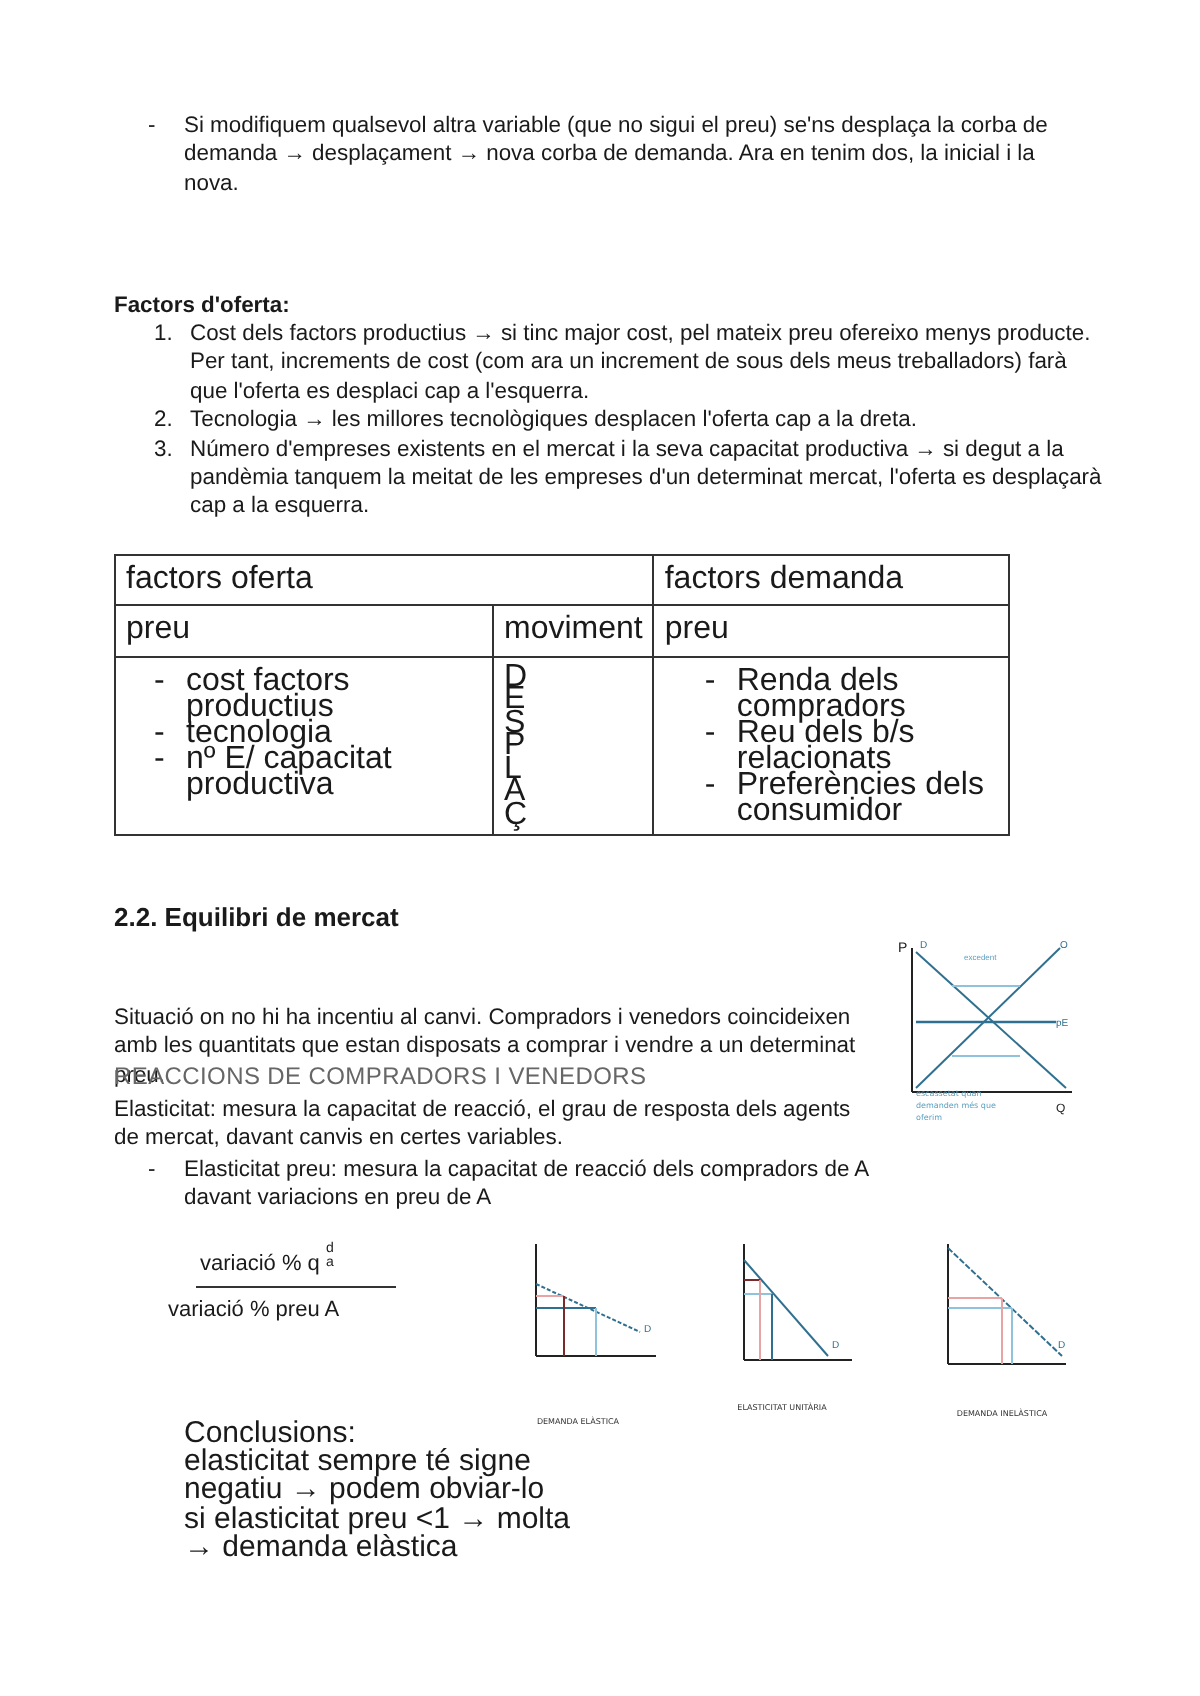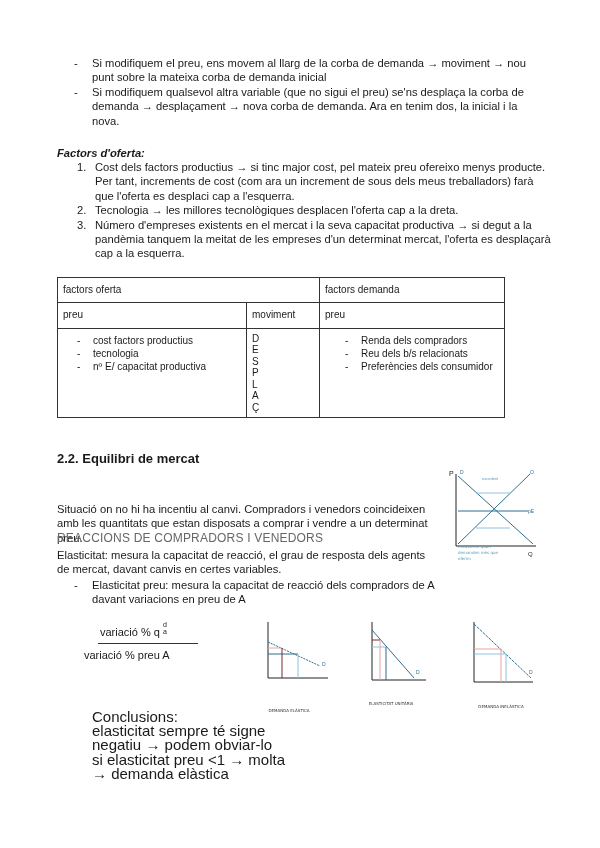--- a/index.html
+++ b/index.html
@@ -5,36 +5,35 @@
   html, body { margin: 0; padding: 0; background: #ffffff; }
   body { width: 600px; height: 848px; position: relative; overflow: hidden;
          font-family: "Liberation Sans", sans-serif; color: #1a1a1a; font-size: 11.2px; line-height: 14.4px; }
   .abs { position: absolute; }
   ul.dash { list-style: none; margin: 0; padding: 0; }
   ul.dash li { position: relative; padding-left: 18px; }
   ul.dash li::before { content: "-"; position: absolute; left: 0; }
   ol.num { margin: 0; padding: 0; list-style: none; }
   ol.num li { position: relative; padding-left: 18px; }
   ol.num li .n { position: absolute; left: 0; }
-  .h-bold { font-weight: bold; font-style: italic; }
-  table.grid { border-collapse: collapse; width: 448px; font-size: 10px; }
+  .h-bold { font-weight: bold; }
+  table.grid { border-collapse: collapse; width: 448px; font-size: 16px; }
   table.grid td { border: 1px solid #333; vertical-align: top; padding: 5px 5px; }
   table.grid td.inner ul.dash li { padding-left: 22px; line-height: 13px; }
   table.grid td.inner ul.dash li::before { left: 6px; }
   .vletters span { display: block; line-height: 11.5px; }
   h2.sec { font-size: 13px; font-weight: bold; margin: 0; }
   .sub { color: #666; font-size: 12px; letter-spacing: 0.2px; }
   .frac { font-size: 11px; }
   .hand { font-family: "DejaVu Sans", sans-serif; font-size: 4px; color: #333; text-align: center; }
 </style>
 </head>
 <body>
 
 <ul class="dash abs" style="left:74px; top:56px; width:470px;">
-  <li>Si modifiquem el preu, ens movem al llarg de la corba de demanda → moviment → nou punt sobre la mateixa corba de demanda inicial</li>
   <li>Si modifiquem qualsevol altra variable (que no sigui el preu) se'ns desplaça la corba de demanda → desplaçament → nova corba de demanda. Ara en tenim dos, la inicial i la nova.</li>
 </ul>
 
 <div class="abs h-bold" style="left:57px; top:146px;">Factors d'oferta:</div>
 <ol class="num abs" style="left:77px; top:160px; width:478px;">
   <li><span class="n">1.</span><span>Cost dels factors productius → si tinc major cost, pel mateix preu ofereixo menys producte. Per tant, increments de cost (com ara un increment de sous dels meus treballadors) farà que l'oferta es desplaci cap a l'esquerra.</span></li>
   <li><span class="n">2.</span><span>Tecnologia → les millores tecnològiques desplacen l'oferta cap a la dreta.</span></li>
   <li><span class="n">3.</span><span>Número d'empreses existents en el mercat i la seva capacitat productiva → si degut a la pandèmia tanquem la meitat de les empreses d'un determinat mercat, l'oferta es desplaçarà cap a la esquerra.</span></li>
 </ol>
 

